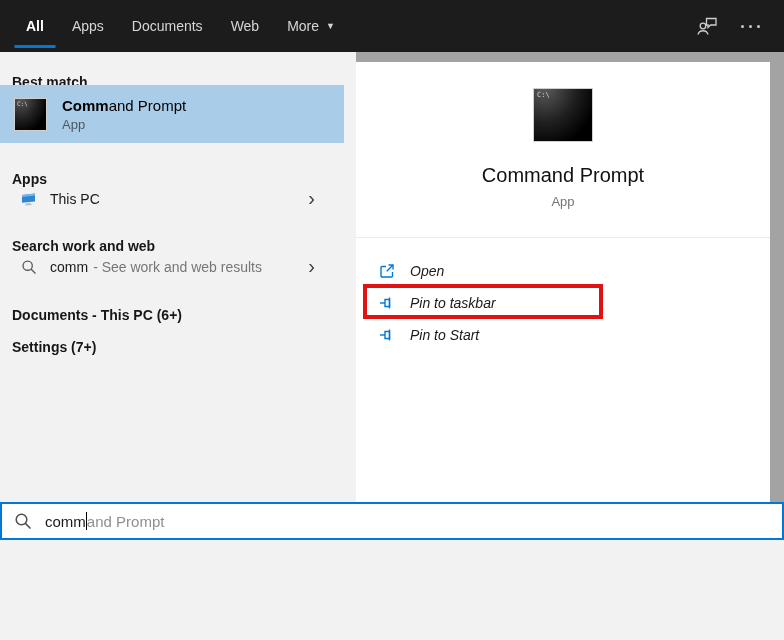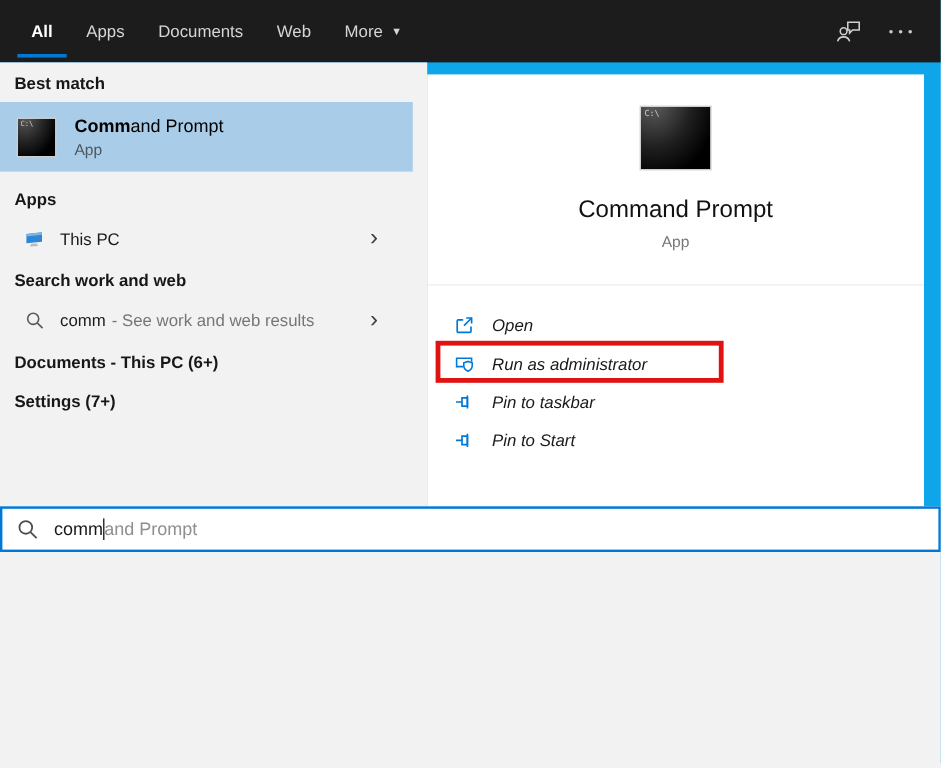--- a/index.html
+++ b/index.html
@@ -1,36 +1,36 @@
 <!DOCTYPE html>
 <html><head>
 <meta charset="utf-8">
 <style>
   * { margin:0; padding:0; box-sizing:border-box; }
   html,body { width:784px; height:640px; overflow:hidden; }
   body { font-family:"Liberation Sans", sans-serif; background:#f2f2f2; }
-  #screen { position:relative; width:784px; height:460px; background:#0ea5e9; }
+  #screen { position:relative; width:784px; height:540px; background:#a3a3a3; }
 
   
   .topbar { position:absolute; top:0; left:0; width:784px; height:52px;
             background:#1c1c1c; display:flex; align-items:stretch; padding-left:26px; }
   .tabs { display:flex; gap:28px; align-items:stretch; }
   .tab { position:relative; display:flex; align-items:center; font-size:14px;
          color:#d6d6d6; cursor:default; }
   .tab.active { color:#ffffff; font-weight:bold; }
   .tab.active::after { content:""; position:absolute; left:50%; transform:translateX(-50%);
          bottom:4px; width:41px; height:3px; background:#0078d7; }
   .tab .drop-arrow { font-size:9px; margin-left:7px; color:#d6d6d6; }
   .topbar-right { margin-left:auto; display:flex; align-items:center; gap:22px; padding-right:24px; }
   .dots { display:flex; gap:5px; align-items:center; }
   .dots i { width:3px; height:3px; border-radius:50%; background:#c8c8c8; }
 
   
   .left-panel { position:absolute; top:52px; left:0; width:356px; bottom:38px; background:#f2f2f2; }
-  .sect-heading { position:absolute; left:12px; font-size:14px; font-weight:bold; color:#171717; }
+  .sect-heading { position:absolute; left:12px; font-size:14px; font-weight:bold; color:#171717;margin-top:13px; }
   .h-best { top:9px; } .h-apps { top:106px; } .h-web { top:173px; }
   .h-docs { top:242px; } .h-settings { top:274px; }
 
   .best-item { position:absolute; top:33px; left:0; width:344px; height:58px;
                background:#a9cde8; display:flex; align-items:center; padding-left:14px; }
   .cmd-icon-sm { width:33px; height:33px; flex:0 0 33px; border:1px solid #cfcfcf;
                  background:radial-gradient(ellipse at 18% -5%, #5c5c5c 0%, #232323 45%, #000 78%);
                  position:relative; }
   .cmd-icon-sm span, .cmd-icon-lg span { position:absolute; top:1px; left:2px; font-family:"DejaVu Sans Mono",monospace;
                  font-size:6px; color:#cfcfcf; letter-spacing:0; }
@@ -170,29 +170,20 @@
         <span class="a-icon">
           <svg width="18" height="18" viewBox="0 0 18 18" fill="none" stroke="#0078d7" stroke-width="1.4">
             <path d="M14.5 10 V14 a1 1 0 0 1 -1 1 H4 a1 1 0 0 1 -1 -1 V5.5 a1 1 0 0 1 1 -1 H8"></path>
             <path d="M10.5 3 H15 V7.5"></path>
             <path d="M15 3 L8.7 9.3"></path>
           </svg>
         </span>
         <span>Open</span>
       </div>
 
-      <div class="action-row">
-        <span class="a-icon">
-          <svg width="18" height="18" viewBox="0 0 18 18" fill="none" stroke="#0078d7" stroke-width="1.3">
-            <path d="M15 7.5 V4.5 H2.5 V11.5 H8"></path>
-            <path d="M12 7.2 L15.5 8.4 V10.8 C15.5 13 14 14.5 12 15.3 C10 14.5 8.5 13 8.5 10.8 V8.4 Z" fill="#ffffff"></path>
-          </svg>
-        </span>
-        <span>Run as administrator</span>
-      </div>
 
 
       <div class="action-row">
         <span class="a-icon">
           <svg width="18" height="18" viewBox="0 0 18 18" fill="none" stroke="#0078d7" stroke-width="1.4">
             <path d="M2 9 H7"></path>
             <path d="M7 5.5 H11.5 V12.5 H7 Z"></path>
             <path d="M11.5 3.5 V14.5"></path>
           </svg>
         </span>

